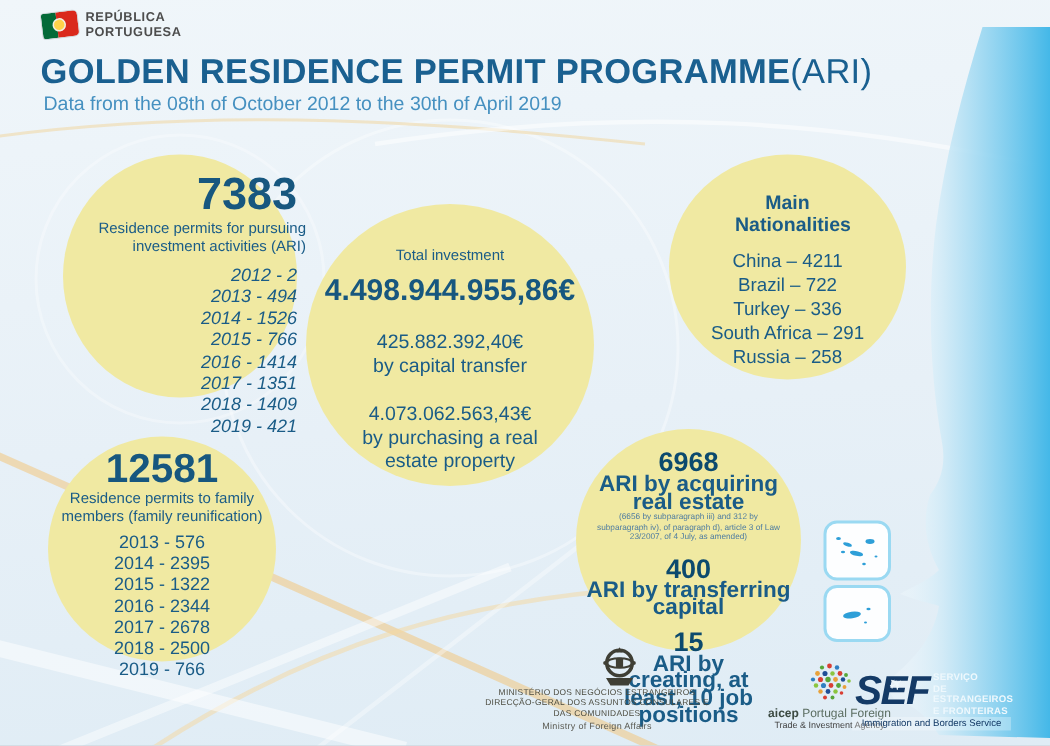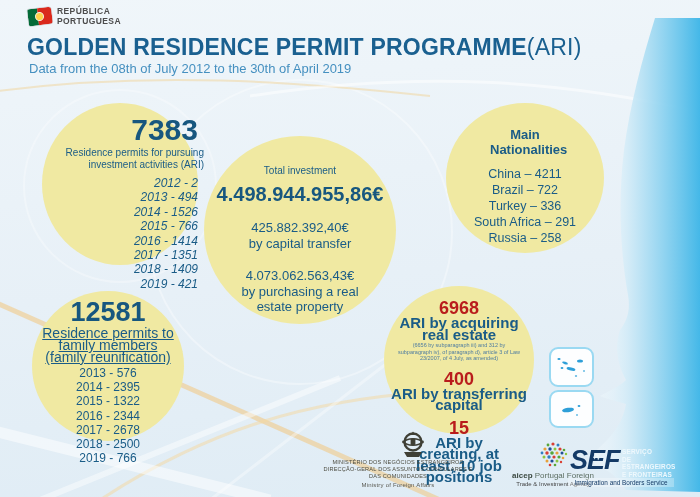--- a/index.html
+++ b/index.html
@@ -31,24 +31,24 @@
   #b-total .t{font-size:10px;}
   #b-total .amount{font-size:20px;line-height:22px;margin-top:7px;}
   #b-total .v{font-size:13px;margin-top:15px;}
   #b-total .v2{font-size:13px;margin-top:17px;}
   #b-total .l{font-size:13px;line-height:15px;margin:1px 24px 0;}
   #b-nation{left:446px;top:103px;width:158px;height:150px;padding-top:24px;}
   #b-nation .t{font-size:13px;font-weight:bold;line-height:15px;margin:0 44px;}
   #b-nation .list{font-size:12.5px;line-height:16px;margin-top:9px;}
   #b-family{left:32px;top:291px;width:152px;height:150px;padding-top:7px;}
   #b-family .big-num{font-size:27px;line-height:29px;}
-  #b-family .lbl{font-size:14px;line-height:12px;margin:0 8px;text-decoration:underline;}
+  #b-family .lbl{font-size:10px;line-height:12px;margin:0 8px;}
   #b-family .years{font-size:12px;line-height:14.2px;margin-top:3px;}
   #b-ari{left:384px;top:286px;width:150px;height:148px;padding-top:13px;}
-  #b-ari .n{font-size:18px;line-height:18px;font-weight:bold;color:#b91c1c;}
+  #b-ari .n{font-size:18px;line-height:18px;font-weight:bold;color:#0c4a6e;}
   #b-ari .l{font-size:15px;line-height:11.5px;font-weight:bold;}
   #b-ari .note{font-size:5.5px;line-height:6.6px;color:#4e7ca0;margin:2px 14px 0;}
   #b-ari .g{margin-top:8px;}
   
   .isl{position:absolute;background:#fdfeff;border:2px solid #9ad9f2;border-radius:9px;}
   #isl-azores{left:549px;top:347px;width:45px;height:40px;}
   #isl-madeira{left:549px;top:390px;width:45px;height:38px;}
   
   .ministry-crest{left:400px;top:431px;width:26px;height:27px;}
   .ministry-text{left:288px;top:459px;width:220px;text-align:center;font-size:5.6px;line-height:6.8px;color:#4c4c40;letter-spacing:.2px;}
@@ -101,21 +101,21 @@
     <div class="red"></div>
     <div class="emblem"></div>
   </div>
   <div class="abs republic">
     <div>REPÚBLICA</div>
     <div>PORTUGUESA</div>
   </div>
   <div class="abs title">
     <span>GOLDEN RESIDENCE PERMIT PROGRAMME</span><span class="suffix">(ARI)</span>
   </div>
-  <div class="abs subtitle">Data from the 08th of July 2012 to the 30th of April 2019</div>
+  <div class="abs subtitle">Data from the 08th of October 2012 to the 30th of April 2019</div>
 
   <div class="bubble" id="b-invest">
     <div class="big-num">7383</div>
     <div class="lbl">Residence permits for pursuing investment activities (ARI)</div>
     <div class="years">
         <div>2012 - 2</div>
         <div>2013 - 494</div>
         <div>2014 - 1526</div>
         <div>2015 - 766</div>
         <div>2016 - 1414</div>

